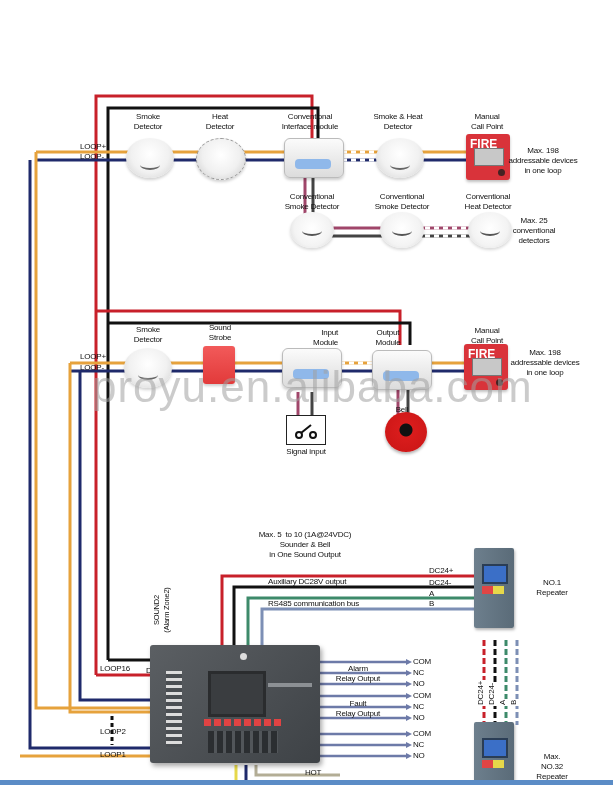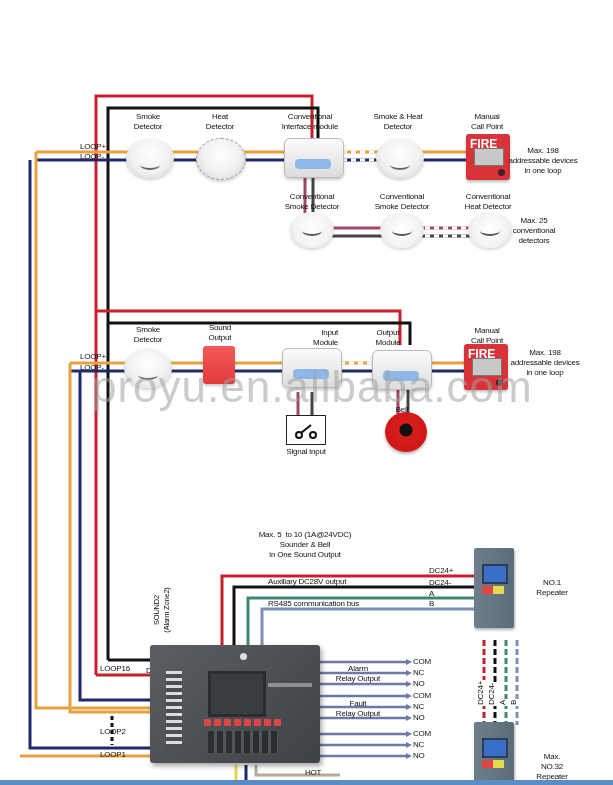--- a/index.html
+++ b/index.html
@@ -183,21 +183,21 @@
 detectors</div>
 
 <div class="lbl l" style="left:80px;top:352px;">LOOP+</div>
 <div class="lbl l" style="left:80px;top:363px;">LOOP-</div>
 
 <div class="lbl" style="left:118px;top:325px;width:60px;white-space:pre;">Smoke
 Detector</div>
 <div class="dev smoke" style="left:124px;top:348px;"></div>
 
 <div class="lbl" style="left:190px;top:323px;width:60px;white-space:pre;">Sound
-Output</div>
+Strobe</div>
 <div class="dev strobe" style="left:203px;top:346px;"></div>
 
 <div class="lbl" style="left:282px;top:328px;width:56px;white-space:pre;text-align:right;">Input
 Module</div>
 <div class="dev module" style="left:282px;top:348px;">
     <div class="win"></div>
   </div>
 
 <div class="lbl" style="left:360px;top:328px;width:56px;white-space:pre;">Output
 Module</div>

